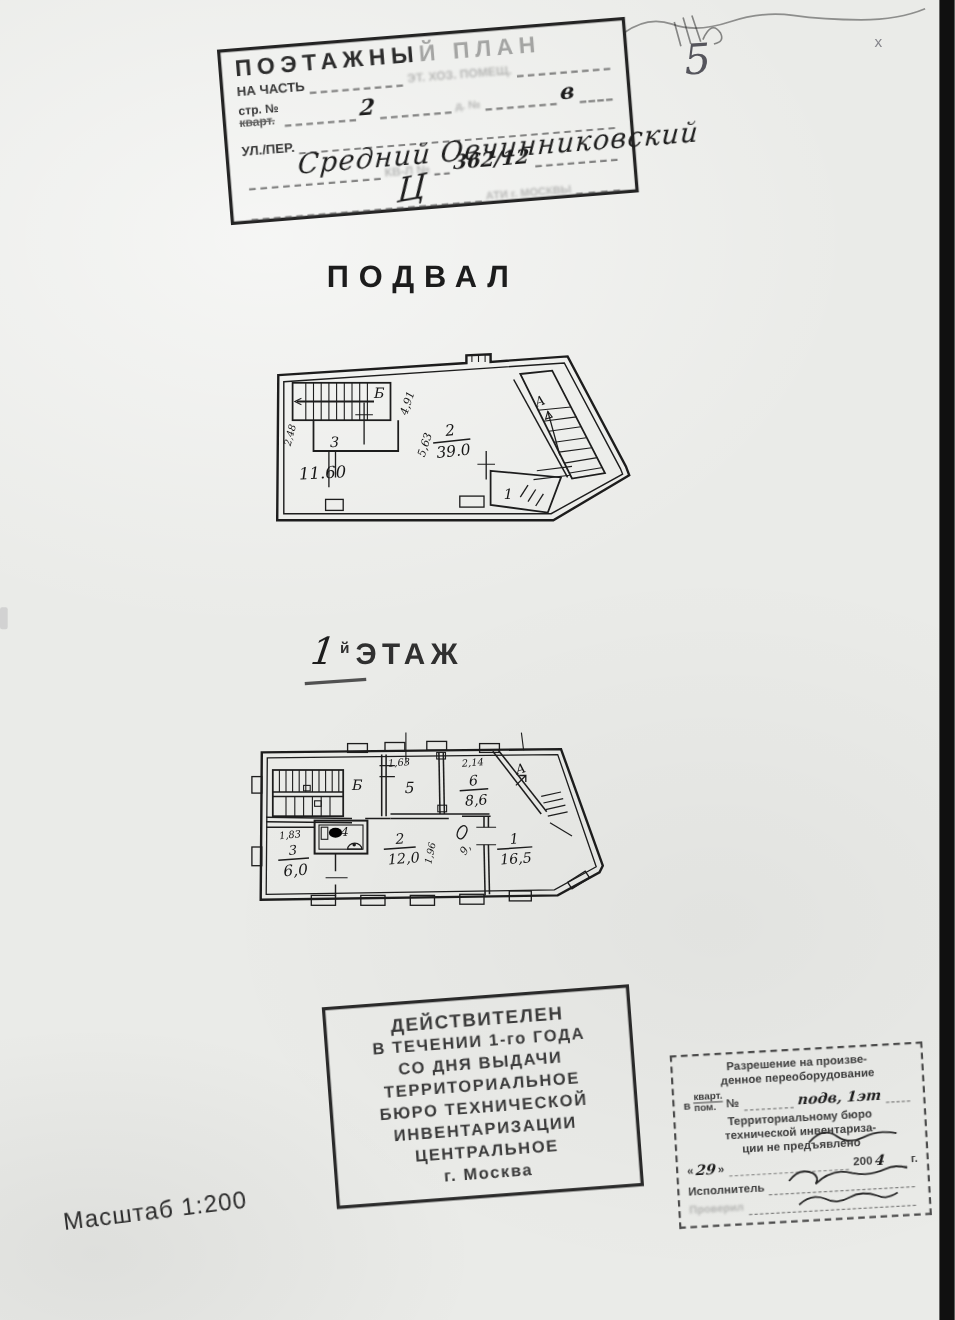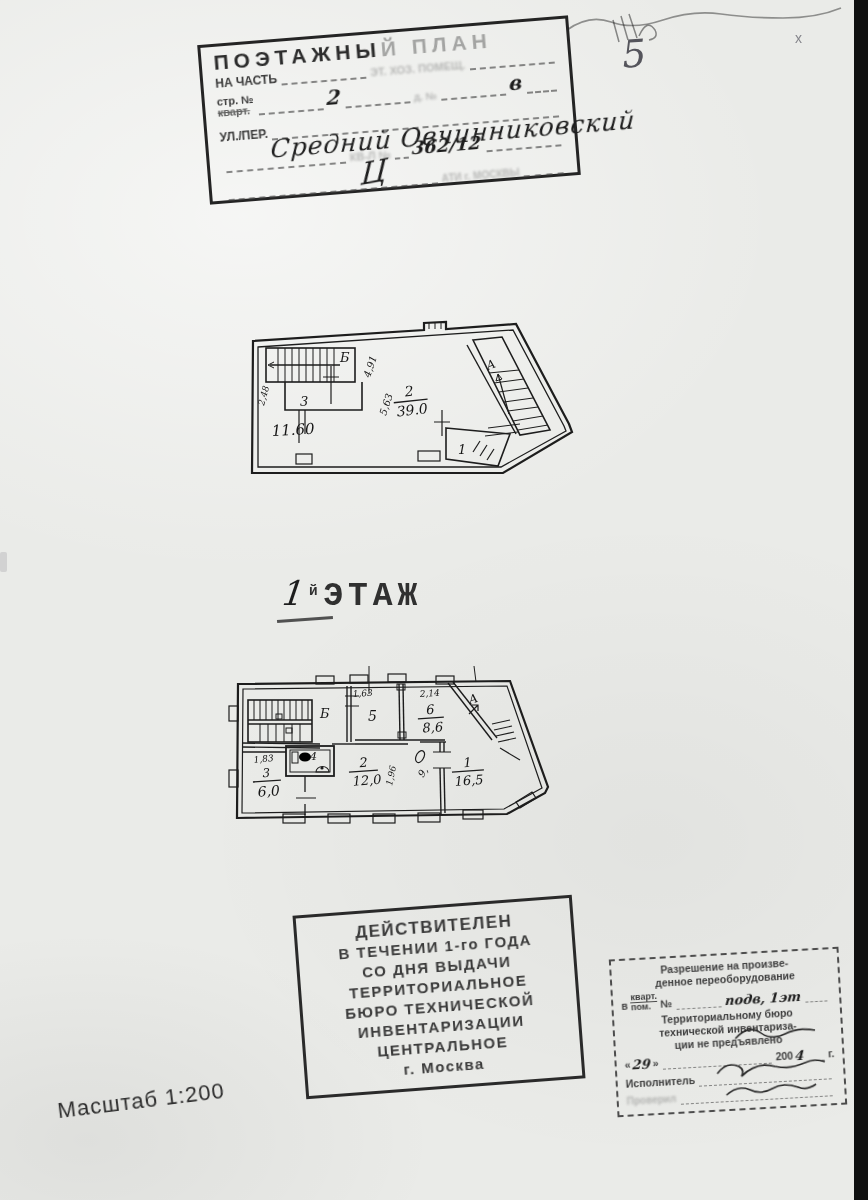--- a/index.html
+++ b/index.html
@@ -40,21 +40,21 @@
   .ts-street{position:absolute;left:62px;top:92px;font-size:25px;white-space:nowrap;letter-spacing:1px;}
   .ts-num2{font-size:20px;} .ts-kvl{font-size:18px;}
   .ts-sign{position:absolute;left:150px;top:120px;font-size:30px;transform:rotate(-6deg) skewX(-14deg);}
 
   
   .h-podval{position:absolute;left:297px;top:236px;font-size:28px;font-weight:bold;letter-spacing:9px;color:#1c1c1c;filter:blur(.3px);}
   .h-floor1{position:absolute;left:283px;top:578px;color:#1c1c1c;}
   .h-floor1 .num{font-size:34px;line-height:30px;}
   .h-floor1 .underl{position:absolute;left:-6px;top:40px;width:56px;border-bottom:3px solid #2a2a2a;transform:rotate(-4deg);opacity:.8;}
   .h-floor1 .suf-sm{font-size:14px;font-weight:bold;vertical-align:10px;letter-spacing:1px;filter:blur(.3px);}
-  .h-floor1 .suf{font-size:33px;font-weight:bold;letter-spacing:5px;filter:blur(.3px);font-family:Liberation Mono, monospace;}
+  .h-floor1 .suf{font-size:27px;font-weight:bold;letter-spacing:5px;filter:blur(.3px);}
 
   
   .plan{position:absolute;}
   .plan path,.plan line,.plan rect,.plan polyline{stroke:#1d1d1d;fill:none;}
   .plan text{fill:#161616;font-family:"DejaVu Serif",serif;font-style:italic;}
 
   
   .valid-stamp{
     position:absolute;left:299px;top:905px;width:274px;height:178px;
     border:3px solid #2a2a2a;transform:rotate(-4.3deg);
@@ -137,20 +137,21 @@
       <span class="dotline"></span>
     </div>
     <div class="ts-row" style="margin-top:12px;">
       <span class="dotline"></span>
       <span class="faint" style="font-size:10px">АТИ г. МОСКВЫ</span>
       <span class="dotline" style="flex:0 0 40px"></span>
     </div>
     <div class="hw ts-sign">Ц</div>
   </div>
 
+  <div class="h-podval stamp-ink">ПОДВАЛ</div>
 
   <svg class="plan" style="left:220px;top:314px;" width="384" height="172" viewBox="0 0 384 172">
 
     <path d="M33,27 L204,16 L204,9 L226,8 L226,15 L296,10 L349,110 L352,118 L283,159 L32,159 Z" stroke-width="2.2"></path>
     <path d="M38,33 L293,16 L344,112 L346,117 L281,153 L38,153 Z" stroke-width="1.3"></path>
 
     <line x1="209" y1="9" x2="209" y2="15" stroke-width="1"></line>
       <line x1="215" y1="9" x2="215" y2="15" stroke-width="1"></line>
       <line x1="221" y1="8" x2="221" y2="15" stroke-width="1"></line>
 

